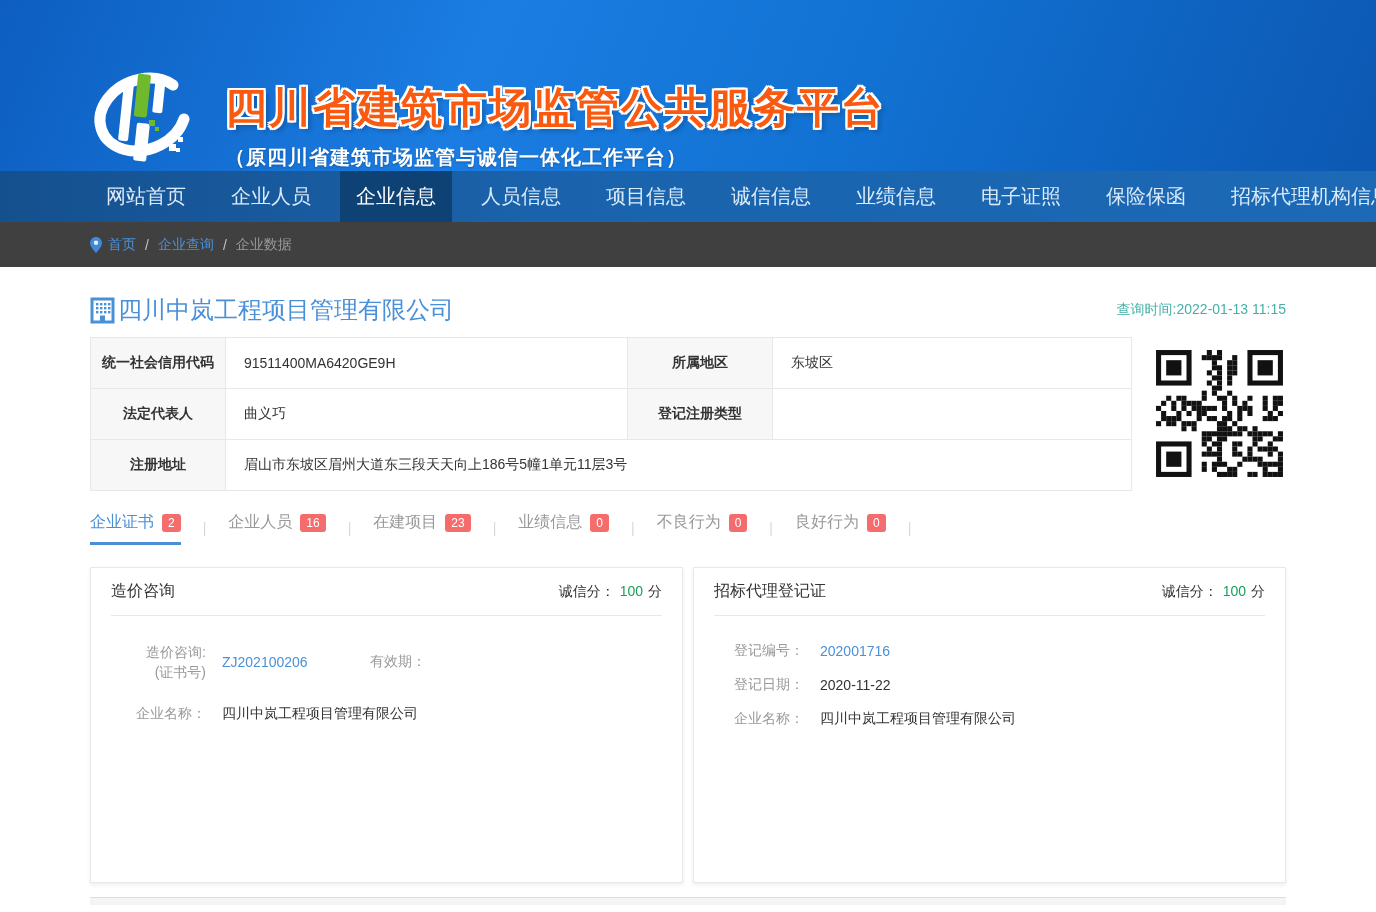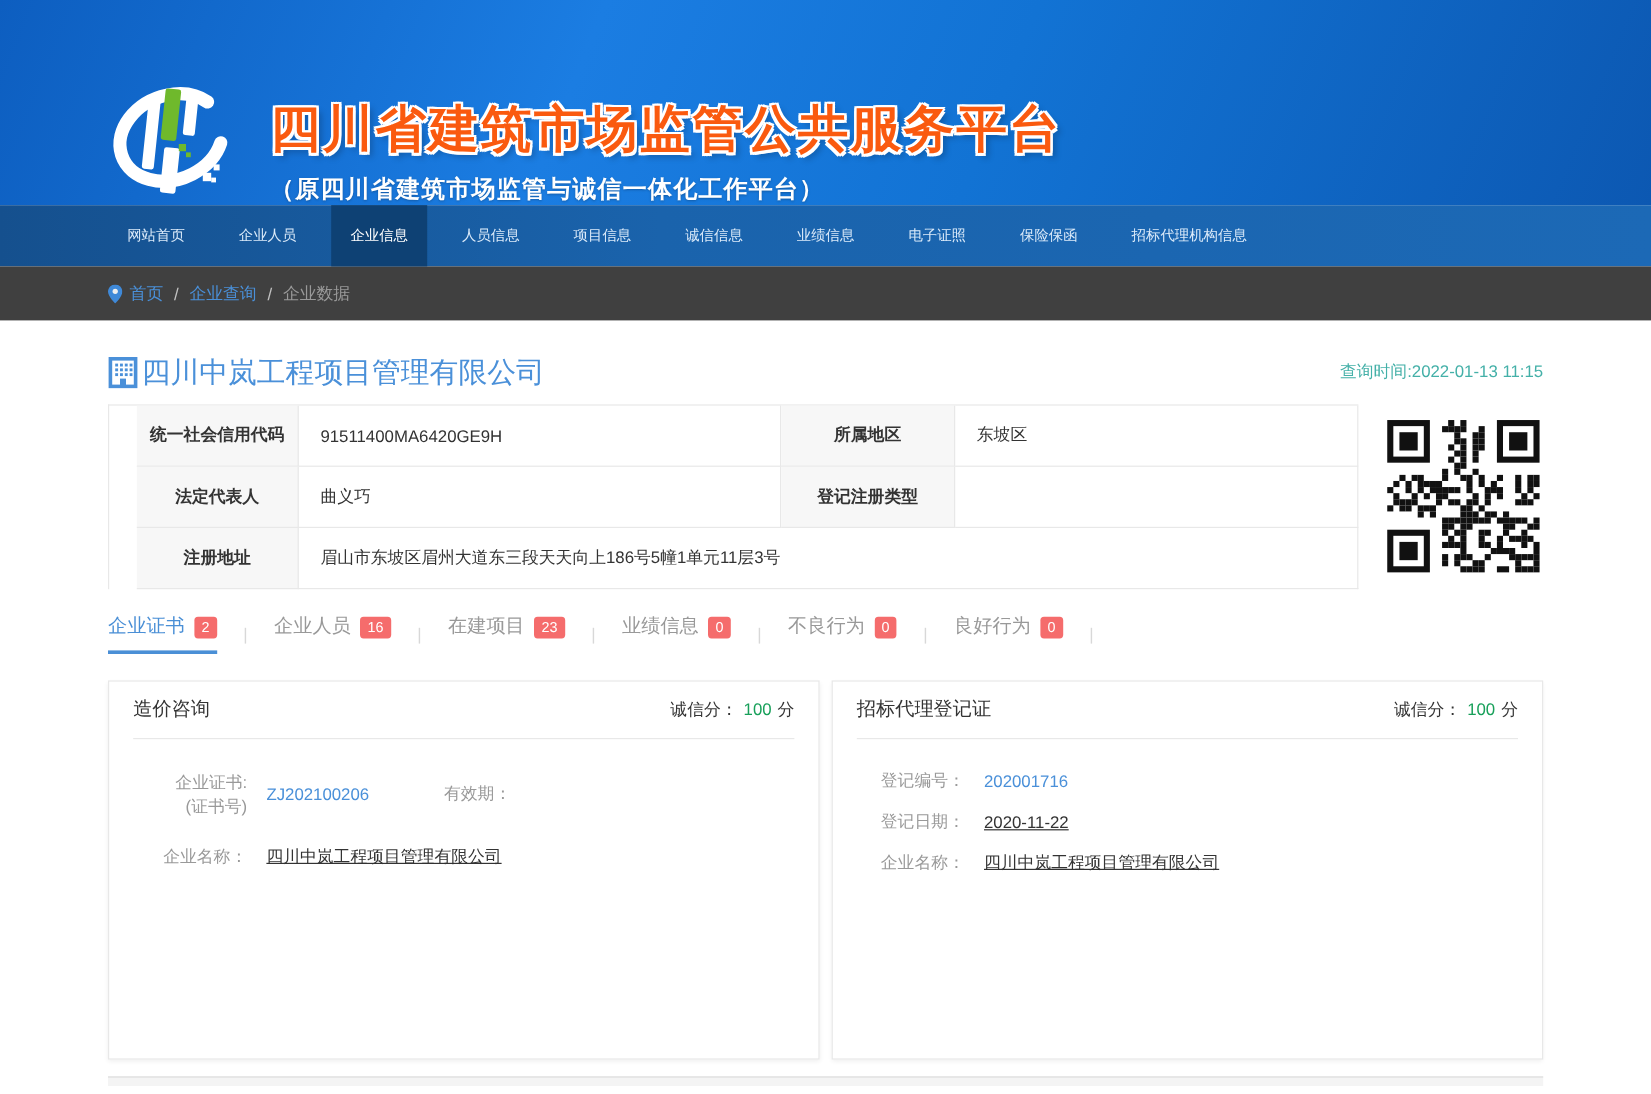--- a/index.html
+++ b/index.html
@@ -26,21 +26,21 @@
   }
   .sub-title { font-size:20px; font-weight:bold; color:#fff; margin-top:8px; letter-spacing:1px;
                text-shadow:0 1px 2px rgba(0,0,0,.25); }
   
   .navbar {
     height:51px; display:flex; align-items:stretch; padding-left:90px;
     background:linear-gradient(90deg,#15508e 0%,#1a63ac 40%,#1c69b6 100%);
   }
   .nav-item {
     display:flex; align-items:center; padding:0 16px; margin-right:13px;
-    color:#dcebfa; font-size:12px; cursor:pointer; white-space:nowrap;
+    color:#dcebfa; font-size:20px; cursor:pointer; white-space:nowrap;
   }
   .nav-item.active { background:#0e4174; color:#fff; }
   
   .breadcrumb {
     height:45px; background:#404040; display:flex; align-items:center;
     padding-left:90px; font-size:14px;
   }
   .crumb-pin { margin-right:6px; display:flex; }
   .crumb-link { color:#4a90d9; cursor:pointer; text-decoration:none; }
   .crumb-sep { color:#c3c3c3; margin:0 9px; }
@@ -48,21 +48,21 @@
   
   .container { width:1196px; margin:0 auto; }
   .company-header { display:flex; justify-content:space-between; align-items:center; padding-top:24px; height:62px; }
   .company-title { display:flex; align-items:center; font-size:24px; color:#4a90d9; }
   .company-title svg { margin-right:3px; }
   .query-time { font-size:14px; color:#44b0a8; }
   
   .info-wrap { display:flex; margin-top:8px; }
   .info-table {
     flex:1; display:grid; grid-template-columns:135px 402px 145px 1fr;
-    border-top:1px solid #e8e8e8; border-left:1px solid #e8e8e8; height:154px;padding-left:23px;
+    border-top:1px solid #e8e8e8; border-left:1px solid #e8e8e8; height:154px;
   }
   .cell { border-right:1px solid #e8e8e8; border-bottom:1px solid #e8e8e8;
           height:51px; display:flex; align-items:center; font-size:14px; }
   .cell.lbl { background:#f7f7f7; justify-content:center; font-weight:bold; color:#333; }
   .cell.val { padding:0 18px; color:#333; }
   .cell.span3 { grid-column:2 / 5; }
   .qr-box { width:132px; height:131px; margin-left:22px; margin-top:11px; background:#fff; }
   
   .tabs { display:flex; align-items:flex-end; margin-top:18px; height:36px; }
   .tab { display:flex; align-items:center; padding-bottom:9px; border-bottom:3px solid transparent; cursor:pointer; }
@@ -79,21 +79,21 @@
   .card-header { display:flex; justify-content:space-between; align-items:center;
                  height:48px; border-bottom:1px solid #e8e8e8; }
   .card-title { font-size:16px; color:#333; }
   .score { font-size:14px; color:#333; }
   .score-val { color:#18a05a; margin:0 5px; }
   .card-body { padding-top:26px; }
   .card-row { display:flex; align-items:center; margin-bottom:22px; font-size:14px; }
   .fld-label { width:95px; text-align:right; color:#999; flex-shrink:0; }
   .fld-label.w90 { width:90px; }
   .fld-label.two-line { line-height:1.45; }
-  .fld-value { margin-left:16px; color:#333;text-decoration:underline; }
+  .fld-value { margin-left:16px; color:#333; }
   .fld-link { margin-left:16px; color:#4a90d9; cursor:pointer; text-decoration:none; }
   .fld-link.fixedw { width:148px; }
   .card-row.tight { margin-bottom:16px; }
   
   .footer-strip { margin-top:14px; height:8px; background:#f4f4f4; border-top:1px solid #ddd; }
 </style>
 </head>
 <body>
 
 <div class="site-header">
@@ -422,21 +422,21 @@
     <div class="card">
       <div class="card-header">
         <span class="card-title">造价咨询</span>
         <span class="score">
           <span>诚信分：</span><span class="score-val">100</span><span>分</span>
         </span>
       </div>
       <div class="card-body">
         <div class="card-row">
           <div class="fld-label two-line">
-            <div>企业证书:</div>
+            <div>造价咨询:</div>
             <div>(证书号)</div>
           </div>
           <a class="fld-link fixedw">ZJ202100206</a>
           <span class="fld-label" style="width:auto">有效期：</span>
           <span class="fld-value" style="margin-left:6px"></span>
         </div>
         <div class="card-row">
           <span class="fld-label">企业名称：</span>
           <span class="fld-value">四川中岚工程项目管理有限公司</span>
         </div>

